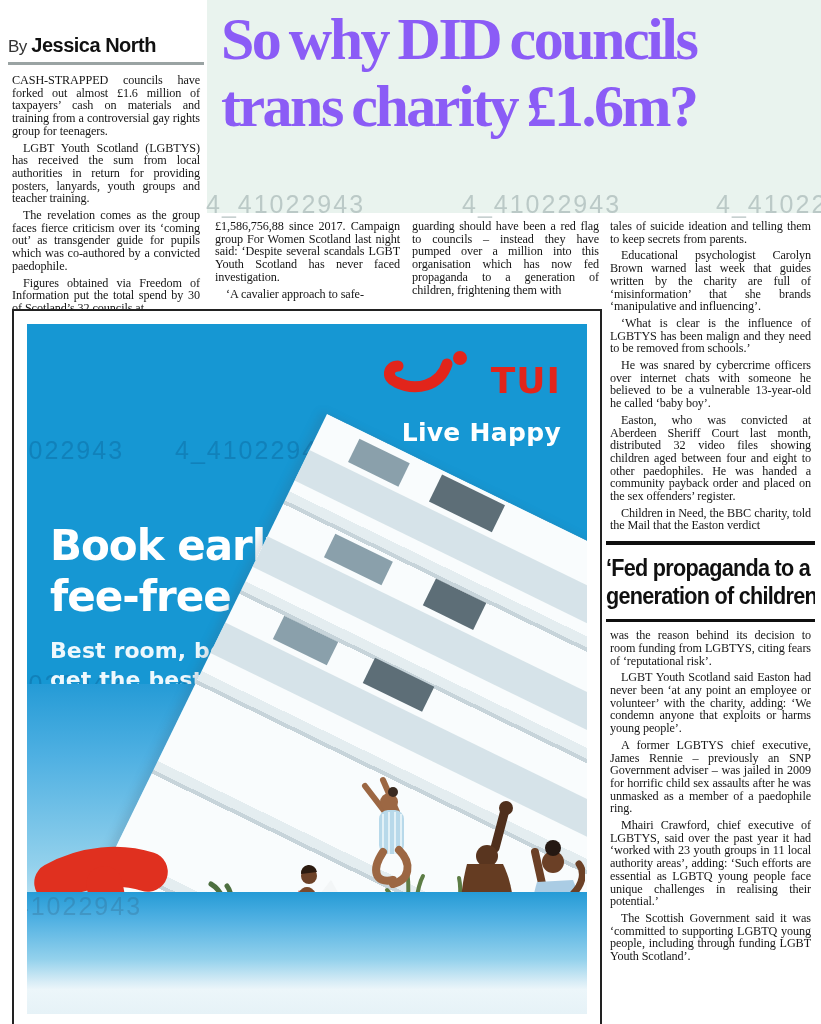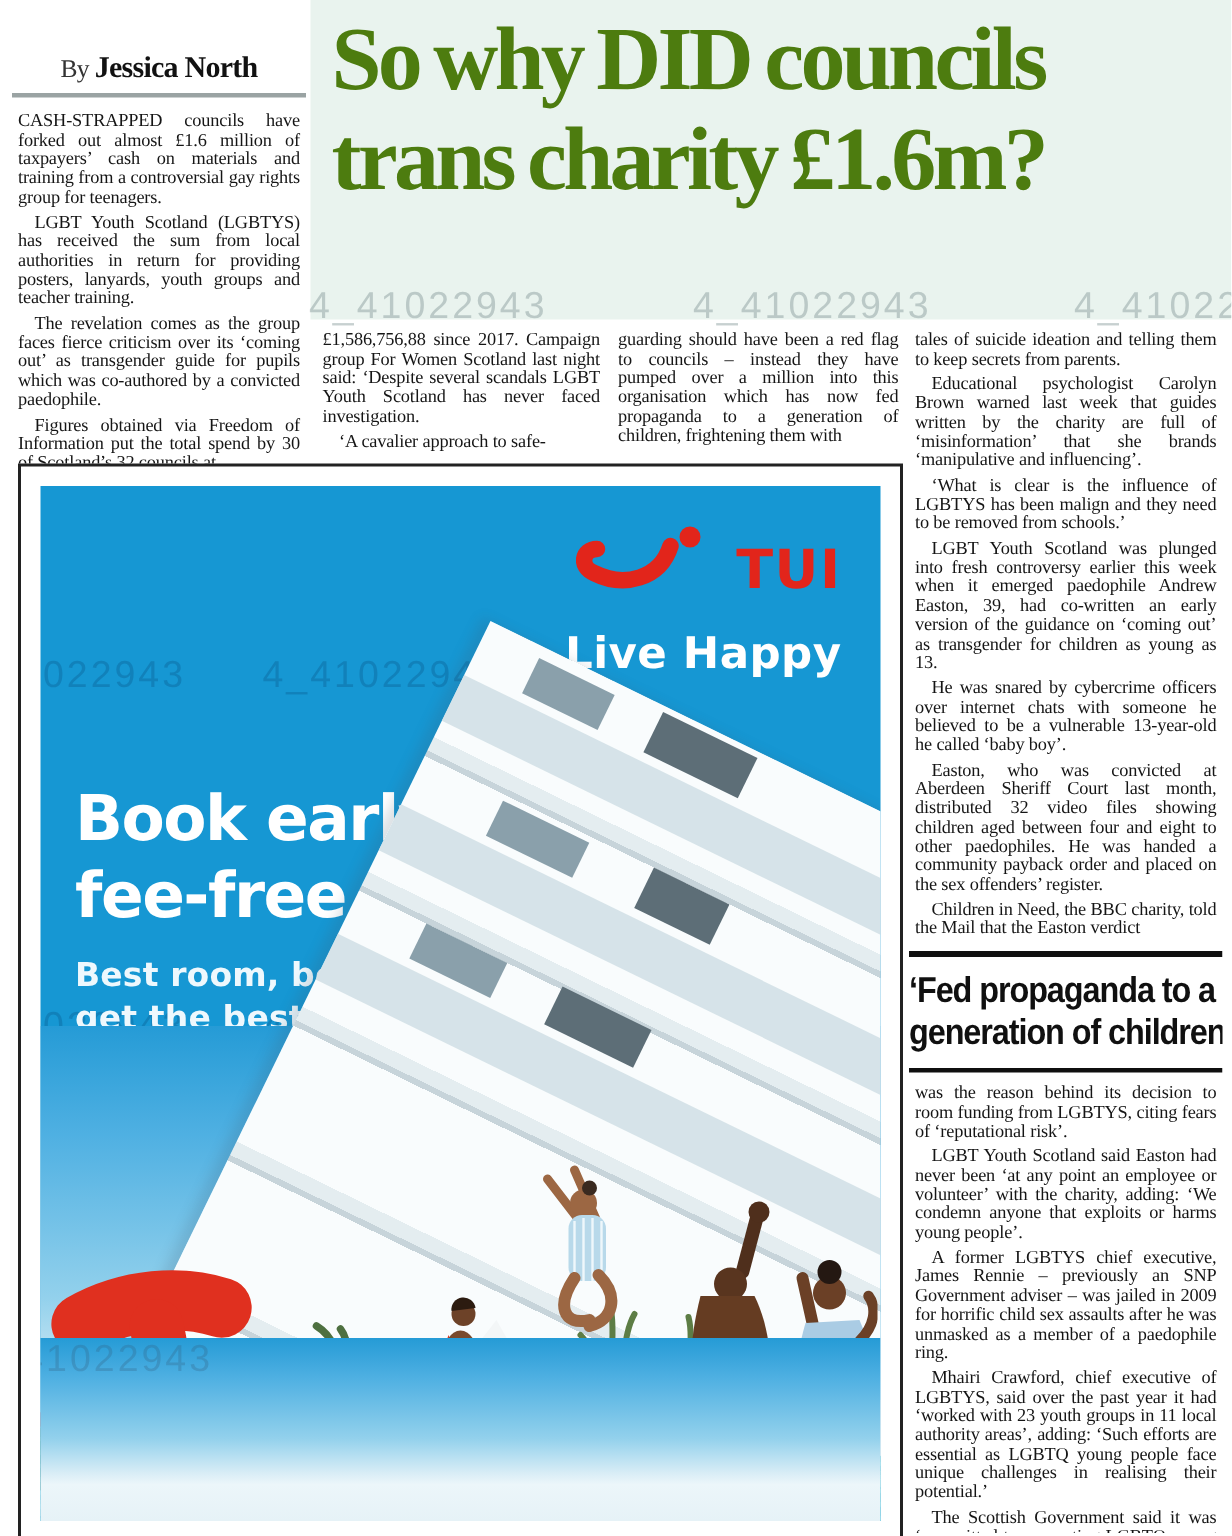--- a/index.html
+++ b/index.html
@@ -1,26 +1,26 @@
 <!DOCTYPE html>
 <html><head>
 <meta charset="utf-8">
 <style>
   html,body{margin:0;padding:0;background:#ffffff;}
   .page{position:relative;width:821px;height:1024px;background:#ffffff;overflow:hidden;
         font-family:"Liberation Serif",serif;}
 
   
   .headline-block{position:absolute;left:207px;top:0;width:614px;height:213px;background:#e9f3ee;}
-  .headline-text{padding:6px 0 0 14px;color:#4d7c0f;font-family:"Liberation Serif",serif;
+  .headline-text{padding:6px 0 0 14px;color:#8b5cf6;font-family:"Liberation Serif",serif;
                  font-weight:700;font-size:60px;line-height:67px;letter-spacing:-2.5px;word-spacing:-3px;}
 
   
   .left-col{position:absolute;left:8px;top:34px;width:196px;}
-  .byline{font-family:Liberation Serif, serif;color:#111;text-align:center;}
+  .byline{font-family:Liberation Sans, sans-serif;color:#111;}
   .byline .prefix{font-weight:400;font-size:17px;color:#333;letter-spacing:-.5px;}
   .byline .name{font-weight:700;font-size:20px;letter-spacing:-.5px;}
   .byline-rule{height:3px;background:#9aa3a3;margin:5px 0 9px 0;}
 
   .body-text p{margin:4px;text-align:justify;font-size:12.2px;line-height:12.7px;color:#151515;
                letter-spacing:-.1px;}
   .body-text p + p{text-indent:11px;}
 
   .col2{position:absolute;left:211px;top:216px;width:193px;}
   .col3{position:absolute;left:408px;top:216px;width:195px;font-family:Liberation Serif, serif;}
@@ -42,21 +42,21 @@
 
   
   .ad-frame{position:absolute;left:12px;top:309px;width:590px;height:720px;border:2px solid #222;
             background:#fff;padding:13px;box-sizing:border-box;}
   .ad-blue{position:relative;width:100%;height:100%;background:#1697d3;overflow:hidden;}
 
   .ad-logo{position:absolute;right:26px;top:26px;text-align:right;}
   .logo-row{display:flex;align-items:flex-end;justify-content:flex-end;}
   .logo-wordmark{font-family:"DejaVu Sans",sans-serif;font-weight:700;font-size:36px;color:#e2251b;
                  letter-spacing:1px;margin-left:11px;line-height:58px;}
-  .ad-tagline{font-family:"DejaVu Sans",sans-serif;font-weight:700;font-size:29px;color:#fff;
+  .ad-tagline{font-family:"DejaVu Sans",sans-serif;font-weight:700;font-size:25px;color:#fff;
               margin-top:8px;letter-spacing:.3px;}
 
   .ad-headline{position:absolute;left:23px;top:196px;font-family:"DejaVu Sans",sans-serif;
                font-weight:700;font-size:42px;line-height:51px;color:#fff;letter-spacing:-1px;}
   .ad-subhead{position:absolute;left:23px;top:312px;font-family:"DejaVu Sans",sans-serif;
               font-weight:700;font-size:22px;line-height:29px;color:#eef8fd;letter-spacing:.1px;}
 
   
   .photo{position:absolute;left:0;right:0;top:360px;bottom:0;
          background:linear-gradient(180deg,#259bd6 0%,#4fb0e2 22%,#93d1ec 55%,#d9edf6 74%,#ecf6fa 80%,#e6f2f7 100%);}
@@ -121,21 +121,20 @@
   <div class="col3 body-text">
     <div>
         <p>guarding should have been a red flag to councils – instead they have pumped over a million into this organisation which has now fed propaganda to a generation of children, frightening them with</p>
       </div>
   </div>
   <div class="col4 body-text">
     <div>
         <p>tales of suicide ideation and telling them to keep secrets from parents.</p>
         <p>Educational psychologist Carolyn Brown warned last week that guides written by the charity are full of ‘misinformation’ that she brands ‘manipulative and influencing’.</p>
         <p>‘What is clear is the influence of LGBTYS has been malign and they need to be removed from schools.’</p>
-        <p>LGBT Youth Scotland was plunged into fresh controversy earlier this week when it emerged paedophile Andrew Easton, 39, had co-written an early version of the guidance on ‘coming out’ as transgender for children as young as 13.</p>
         <p>He was snared by cybercrime officers over internet chats with someone he believed to be a vulnerable 13-year-old he called ‘baby boy’.</p>
         <p>Easton, who was convicted at Aberdeen Sheriff Court last month, distributed 32 video files showing children aged between four and eight to other paedophiles. He was handed a community payback order and placed on the sex offenders’ register.</p>
         <p>Children in Need, the BBC charity, told the Mail that the Easton verdict</p>
       </div>
     <div class="pullquote">
       <div class="pq-rule-top"></div>
       <div class="pq-line">‘Fed propaganda to a</div>
       <div class="pq-line">generation of children’</div>
       <div class="pq-rule-bottom"></div>
     </div>

